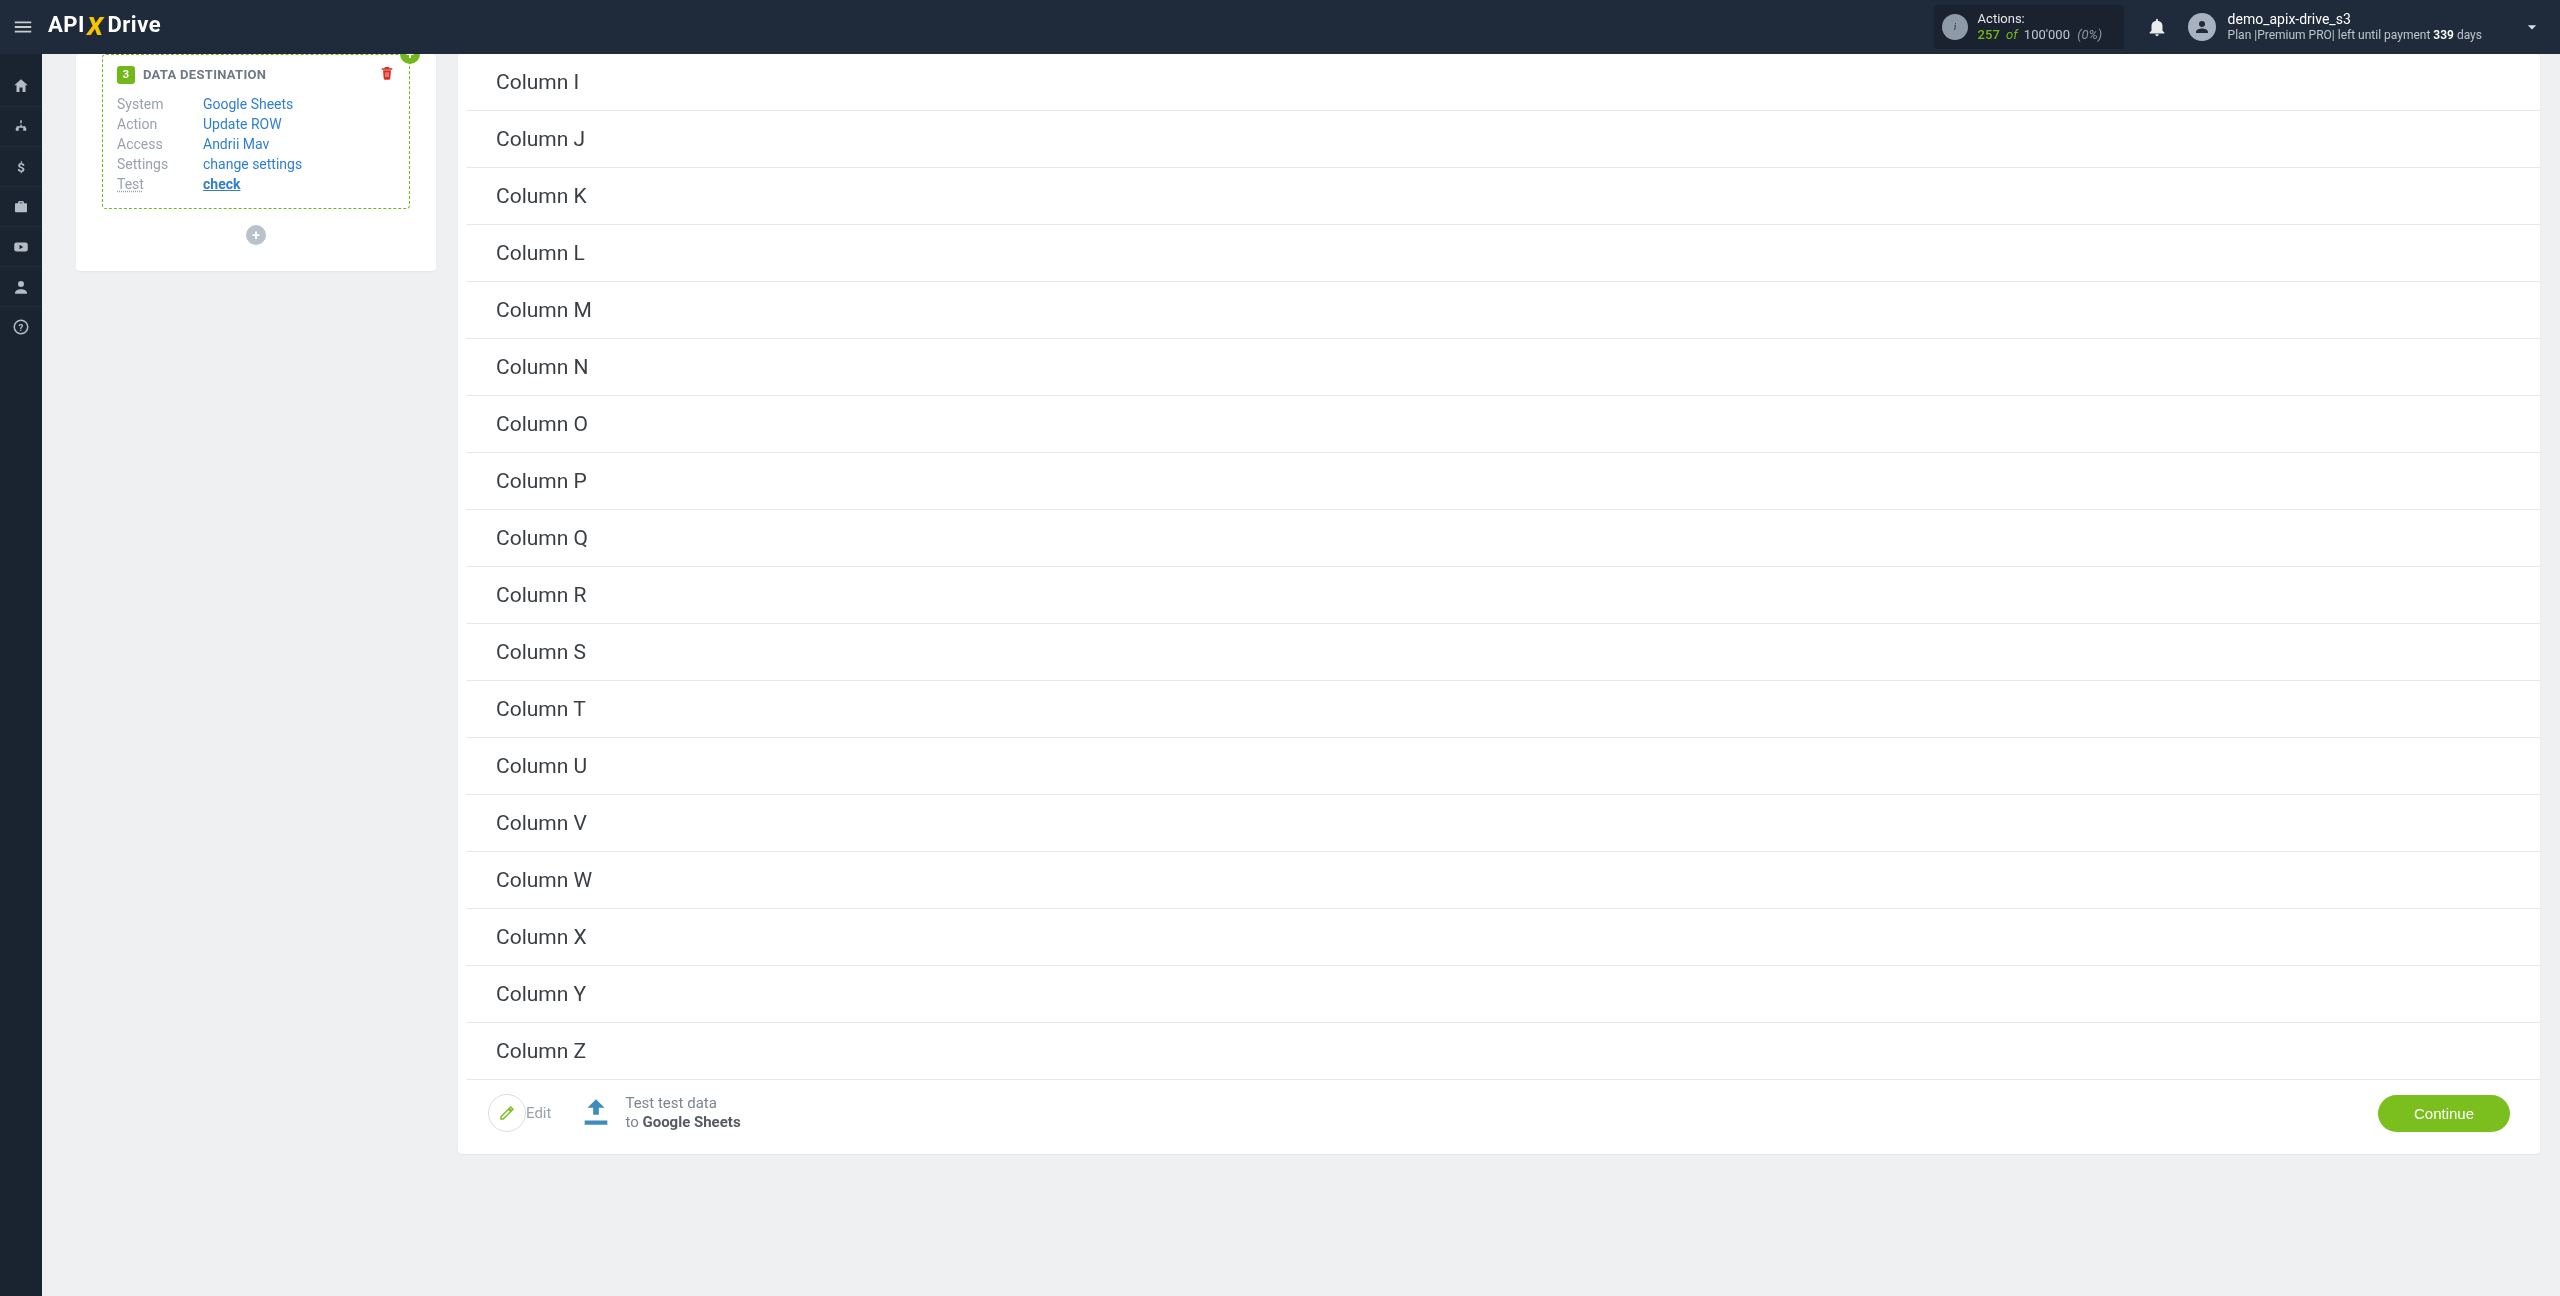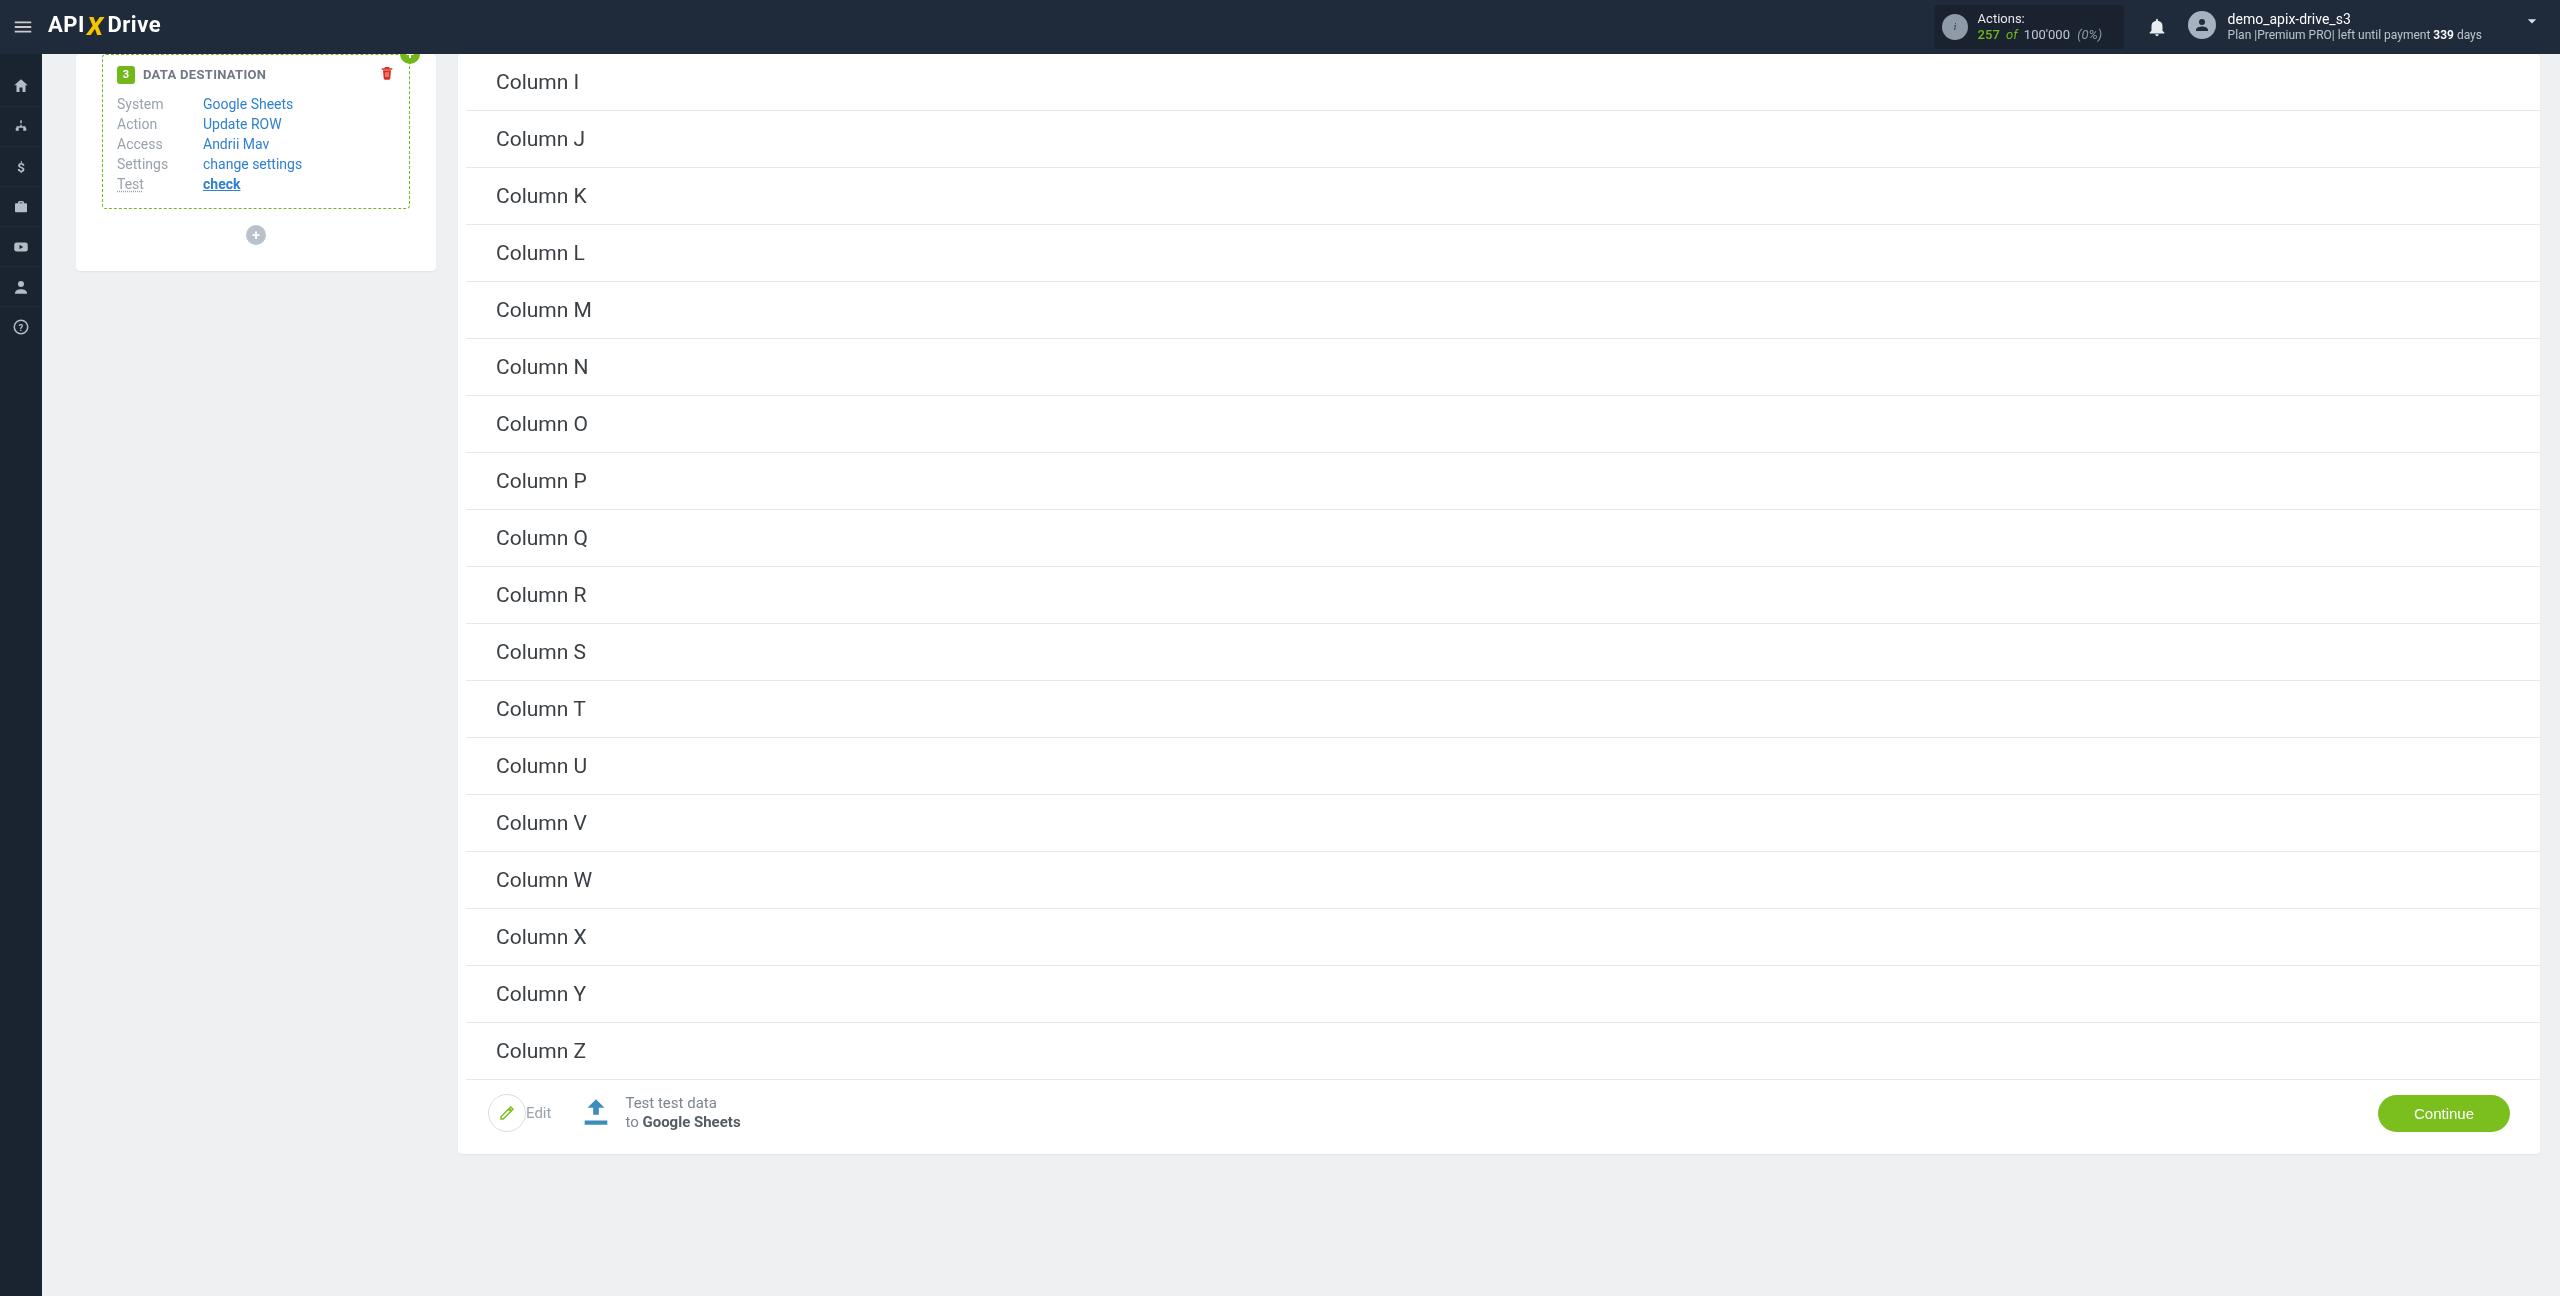--- a/index.html
+++ b/index.html
@@ -58,21 +58,21 @@
   }
   .actions-box .info-badge svg{width:16px;height:16px;fill:#1a2330;}
   .actions-text{line-height:1.2;font-size:13px;}
   .actions-text .line1{color:#e6e8eb;}
   .actions-text .line2{color:#b8c1cc;}
   .actions-text .count{color:var(--green);font-weight:500;}
   .actions-text .of{color:var(--green);font-style:italic;margin:16px 3px;}
   .actions-text .limit{color:#c0c8d2;}
   .actions-text .pct{color:#8d98a6;font-style:italic;margin-left:4px;}
   .bell{width:22px;height:22px;fill:#e9ecef;margin-right:20px;cursor:pointer;}
-  .avatar-wrap{display:flex;align-items:flex-start;cursor:pointer;}
+  .avatar-wrap{display:flex;align-items:center;cursor:pointer;}
   .avatar{
     width:28px;height:28px;border-radius:50%;background:#a7b1bf;display:flex;align-items:center;justify-content:center;margin-right:12px;
   }
   .avatar svg{width:18px;height:18px;fill:#1f2b3a;}
   .user-block{line-height:1.25;margin-right:40px;}
   .user-name{color:#fff;font-size:14px;}
   .user-plan{color:#bfc6cf;font-size:12px;}
   .user-plan .days{color:#fff;font-weight:600;}
   .caret-down{width:20px;height:20px;fill:#d8dee6;cursor:pointer;}
 

